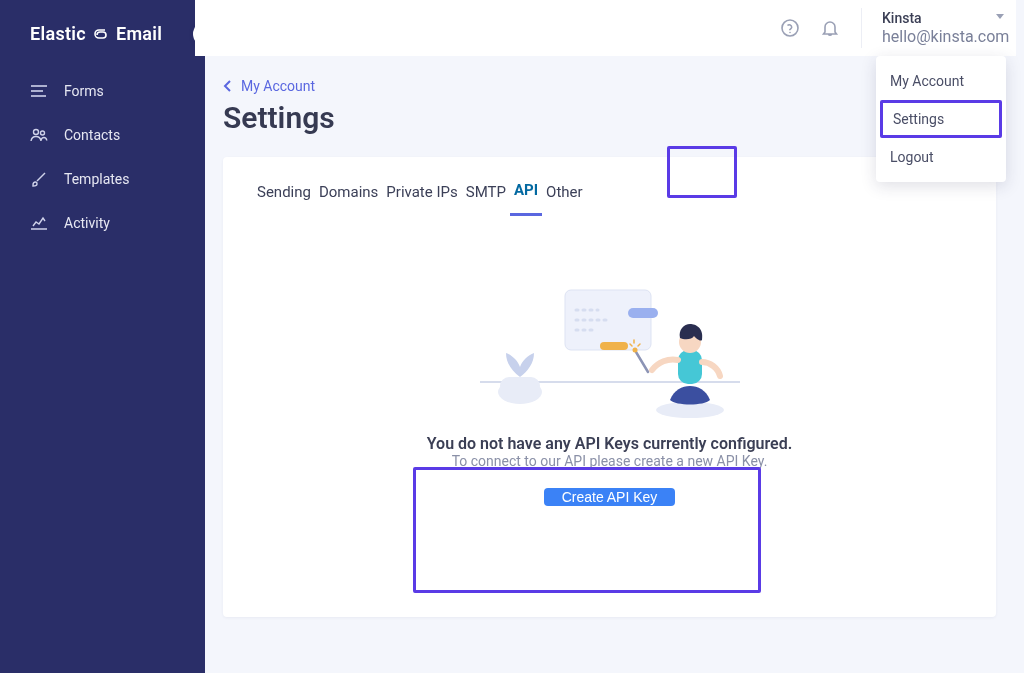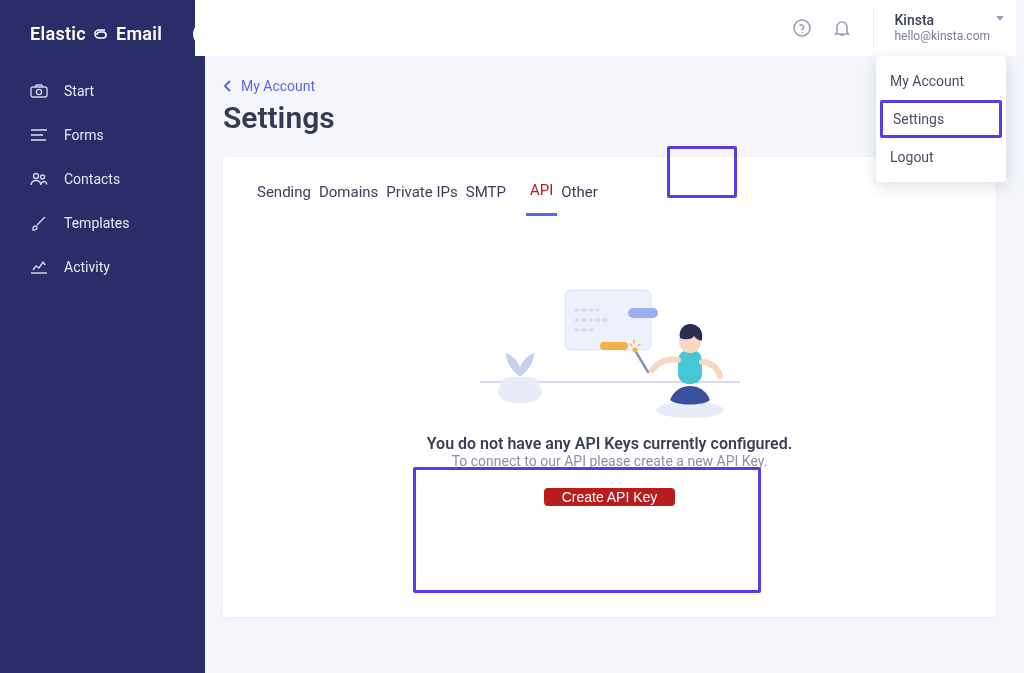--- a/index.html
+++ b/index.html
@@ -79,21 +79,21 @@
   }
   .top-divider { width:1px; height:40px; background:#eceef5; margin-left:2px; margin-right:2px;}
   .account {
     max-width: 120px;
     line-height: 1.2;
     cursor: pointer;
     position: relative;
     padding-right: 12px;
   }
   .account-name { font-size: 14px; color:#3b3f55; font-weight:500;}
-  .account-email{ font-size: 12px; color:#7a8099;}
+  .account-email{ font-size: 16px; color:#7a8099;}
   .account-caret{
     position:absolute; right:-2px; top:4px;
     width:0;height:0;border-left:4px solid transparent;border-right:4px solid transparent;border-top:5px solid #9aa0b5;
   }
   
   .main {
     position: absolute;
     left: 195px;
     right: 0;
     top: 56px;
@@ -117,40 +117,40 @@
   }
   .tabs {
     display: flex;
     align-items: center;
     padding: 18px 30px 0 30px;
     border-bottom: 0;
     font-size: 15px;
     color: #3c4058;
   }
   .tab { padding: 6px 4px 14px 4px; cursor:pointer; }
-  .tab.active { color:#b91c1c; border-bottom: 3px solid #5a67e0; font-weight:400;margin-left:16px;}
+  .tab.active { color:#0369a1; border-bottom: 3px solid #5a67e0; font-weight:700;}
   
   .tab-highlight {
     position:absolute;
     border: 3px solid #5a3be6;
     border-radius: 2px;
     pointer-events:none;
   }
 
   
   .illus { display:flex; justify-content:center; padding: 56px 0 12px 0;}
   .empty {
     text-align:center;
     padding: 0 20px;
   }
   .empty h3 { font-size:16px; color:#3b3f55; font-weight:600; margin-bottom:0;}
   .empty p  { font-size:14px; color:#8a90a7; margin-bottom:18px;text-align:center;}
   .btn {
     display:inline-block;
-    background:#b91c1c;
+    background:#3b82f6;
     color:#fff;
     border:none;
     border-radius:4px;
     padding: 1px 18px;
     font-size:14px;
     cursor:pointer;
   }
   
   .dropdown {
     position:absolute;
@@ -184,30 +184,20 @@
     <span>Elastic</span>
     <span class="logo-icon">
       <svg width="18" height="12" viewBox="0 0 18 12" fill="none" stroke="#fff" stroke-width="1.6">
         <path d="M5 6a3 3 0 0 1 3-3h3a3 3 0 0 1 0 6H7a4 4 0 0 1 0-8h6"></path>
       </svg>
     </span>
     <span>Email</span>
   </div>
 
   <ul class="nav-list">
-    <li class="nav-item">
-      <span class="nav-icon">
-        <svg width="18" height="16" viewBox="0 0 18 16" fill="none" stroke="#cfd2ea" stroke-width="1.4">
-            <rect x="1" y="4" width="16" height="10" rx="2"></rect>
-            <circle cx="9" cy="9" r="2.6"></circle>
-            <path d="M5 4l1.5-2h5L13 4"></path>
-          </svg>
-      </span>
-      <span>Start</span>
-    </li>
     <li class="nav-item">
       <span class="nav-icon">
         <svg width="18" height="14" viewBox="0 0 18 14" fill="none" stroke="#cfd2ea" stroke-width="1.6">
             <line x1="1" y1="2" x2="17" y2="2"></line>
             <line x1="1" y1="7" x2="13" y2="7"></line>
             <line x1="1" y1="12" x2="16" y2="12"></line>
           </svg>
       </span>
       <span>Forms</span>
     </li>

